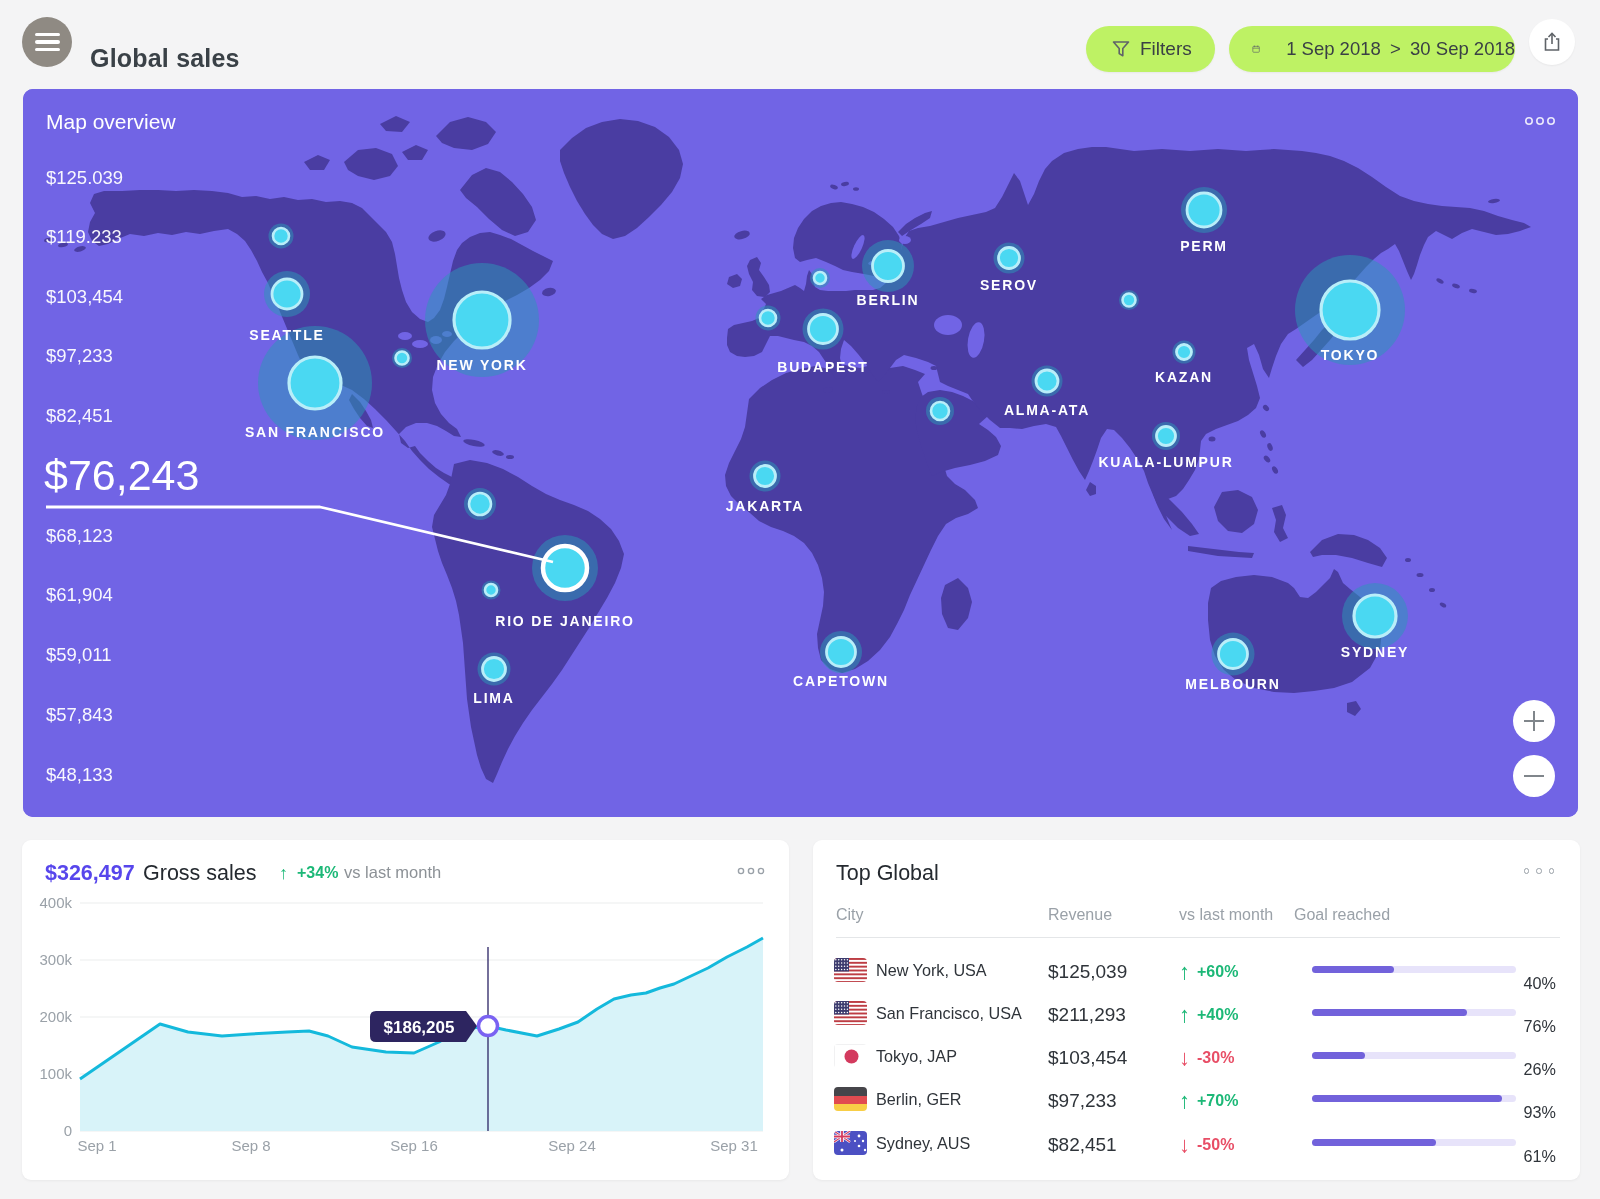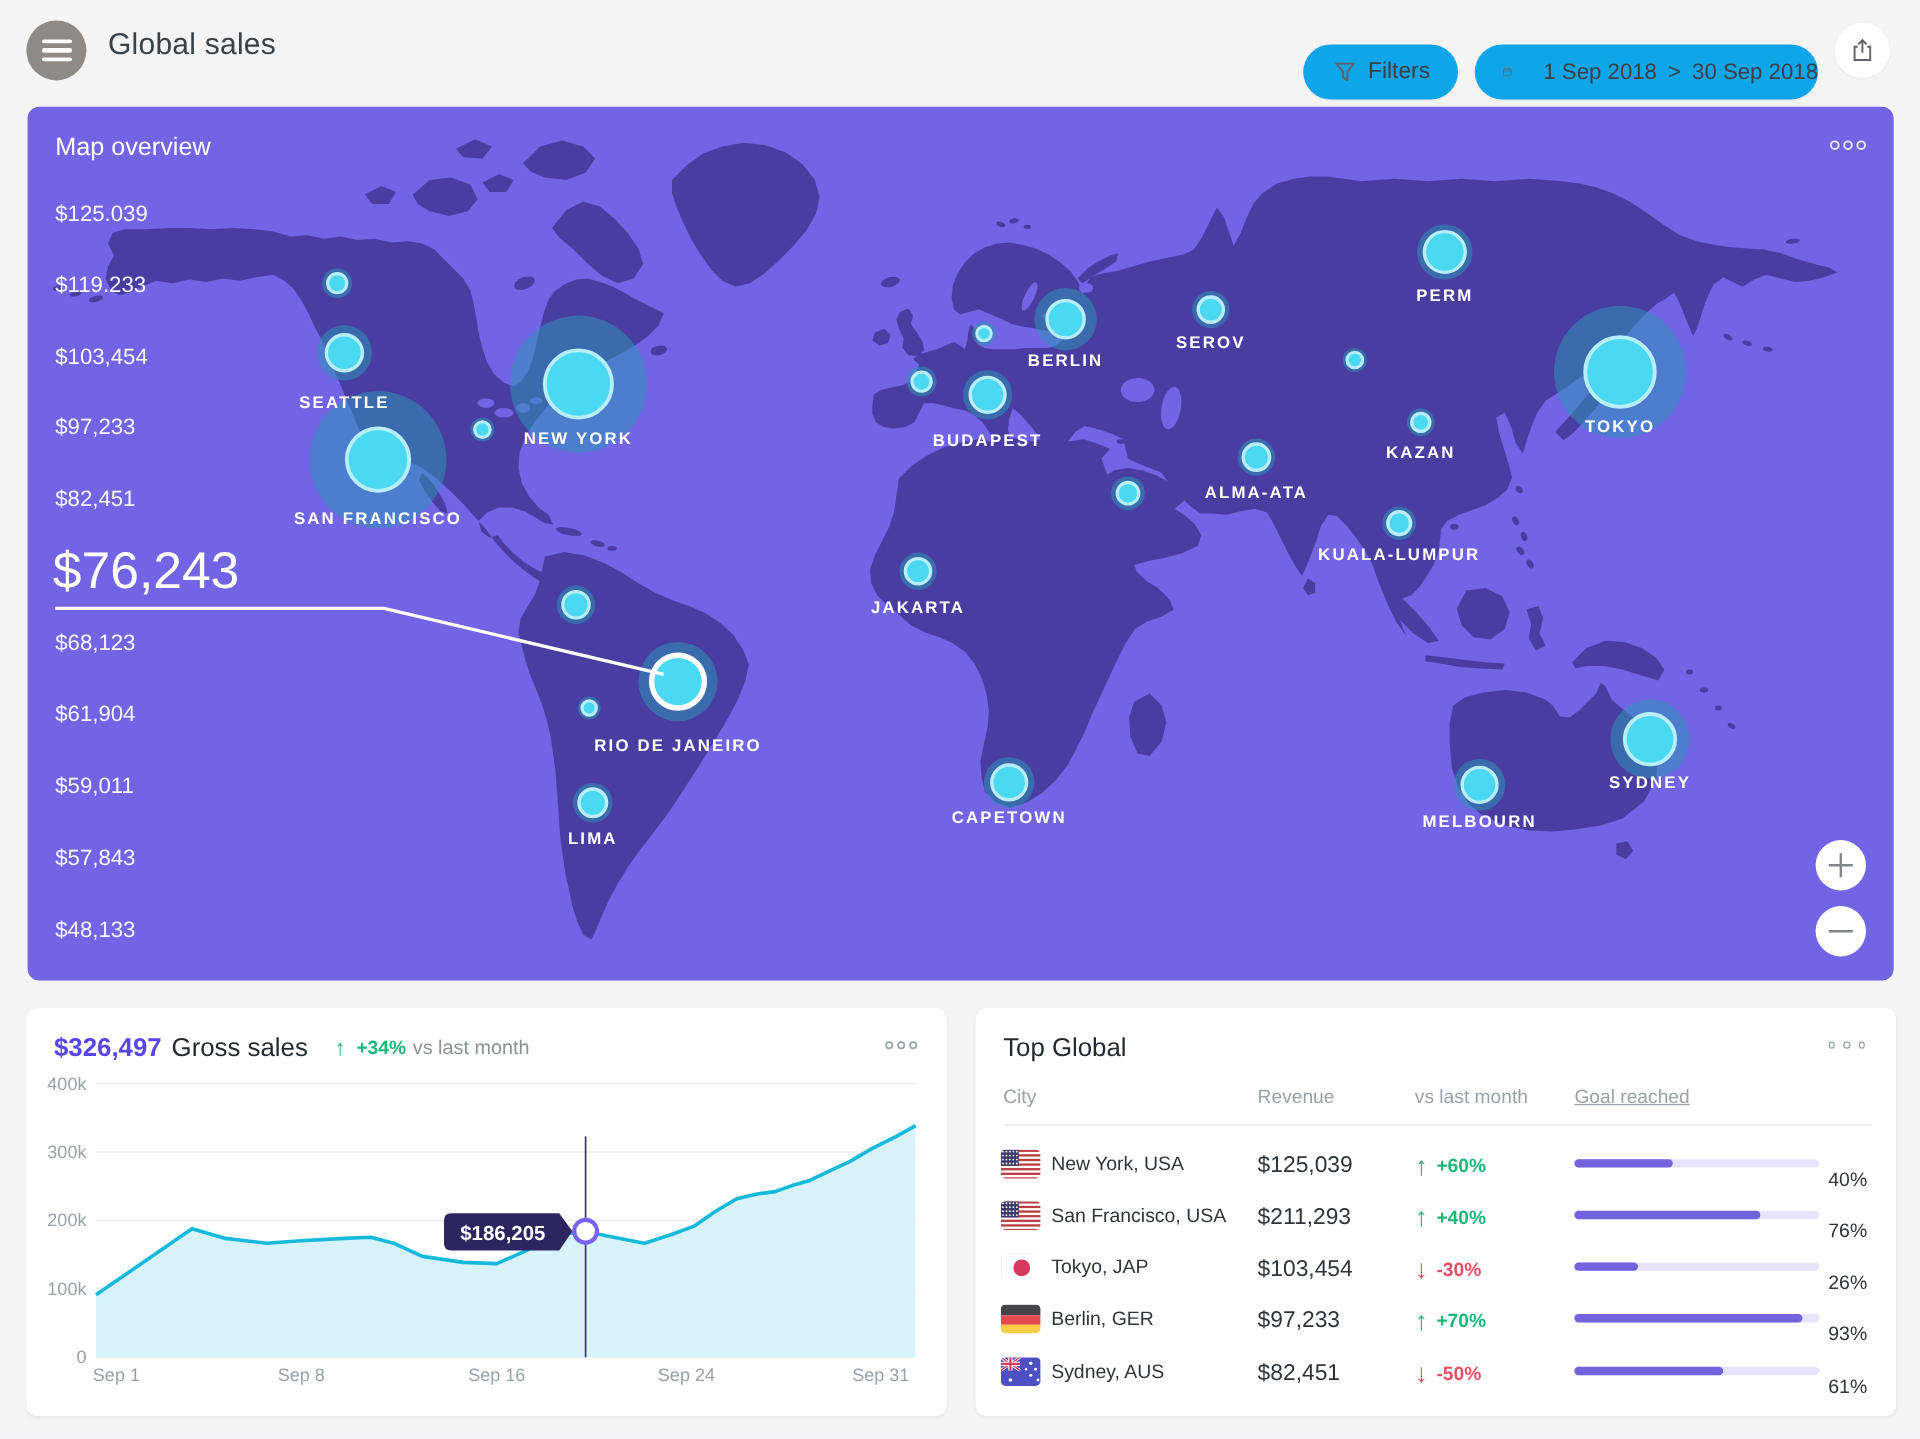--- a/index.html
+++ b/index.html
@@ -2,22 +2,22 @@
 <html><head>
 <meta charset="utf-8">
 <style>
 * { margin:0; padding:0; box-sizing:border-box; }
 html,body { width:1600px; height:1199px; background:#F4F4F5; font-family:"Liberation Sans", sans-serif; overflow:hidden; position:relative; }
 .abs { position:absolute; }
 
 
 #hamburger { left:22px; top:17px; width:50px; height:50px; border-radius:50%; background:#8F8A83; display:flex; flex-direction:column; justify-content:center; align-items:center; gap:4px; }
 #hamburger span { display:block; width:25px; height:3.5px; background:#fff; border-radius:2px; }
-#pagetitle { left:90px; top:23px; font-size:25px; font-weight:normal; color:#3A4147; letter-spacing:0.2px;text-align:center; }
-.pill { top:37px; height:46px; background:#0ea5e9; border-radius:23px; display:flex; align-items:center; box-shadow:0 1px 2px rgba(0,0,0,0.05); color:#3A4045; font-size:19px; }
+#pagetitle { left:90px; top:44px; font-size:25px; font-weight:bold; color:#3A4147; letter-spacing:0.2px;text-align:center; }
+.pill { top:26px; height:46px; background:#bef264; border-radius:23px; display:flex; align-items:center; box-shadow:0 1px 2px rgba(0,0,0,0.05); color:#3A4045; font-size:19px; }
 #filters { left:1086px; width:129px; padding-left:26px; gap:10px; }
 #datepill { left:1229px; width:286px; padding-left:23px; gap:26px; font-size:18.5px; }
 #sharebtn { left:1529px; top:19px; width:46px; height:46px; border-radius:50%; background:#fff; box-shadow:0 1px 2px rgba(0,0,0,0.05); display:flex; align-items:center; justify-content:center; }
 
 
 #mapcard { left:23px; top:89px; width:1555px; height:728px; border-radius:10px; background:#7164E5; overflow:hidden; }
 
 
 .card { top:840px; height:340px; background:#fff; border-radius:9px; box-shadow:0 1px 3px rgba(0,0,0,0.05); }
 #gross { left:22px; width:767px; }
@@ -274,21 +274,21 @@
 <div id="sellers" class="abs card">
   <div class="title">Top Global</div>
   <div class="dots" style="position:absolute; right:26px; top:28px;">
       <i></i>
       <i></i>
       <i></i>
     </div>
   <div class="thead" style="left:23px;">City</div>
   <div class="thead" style="left:235px;">Revenue</div>
   <div class="thead" style="left:366px;">vs last month</div>
-  <div class="thead" style="left:499px;text-decoration:underline;">Goal reached</div>
+  <div class="thead" style="left:481px;">Goal reached</div>
   <div id="divider"></div>
   <div class="row" style="top:108px;">
   <div class="flag"><svg width="35" height="25" viewBox="0 0 35 25">
           <rect width="35" height="25" fill="#fff"></rect>
           <rect y="0.00" width="35" height="1.92" fill="#BD3D44"></rect>
           <rect y="3.85" width="35" height="1.92" fill="#BD3D44"></rect>
           <rect y="7.69" width="35" height="1.92" fill="#BD3D44"></rect>
           <rect y="11.54" width="35" height="1.92" fill="#BD3D44"></rect>
           <rect y="15.38" width="35" height="1.92" fill="#BD3D44"></rect>
           <rect y="19.23" width="35" height="1.92" fill="#BD3D44"></rect>

